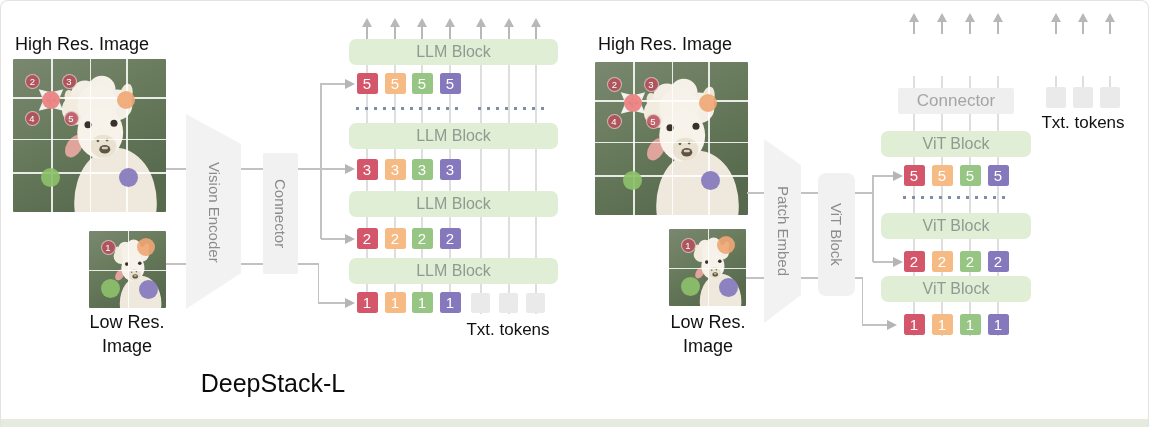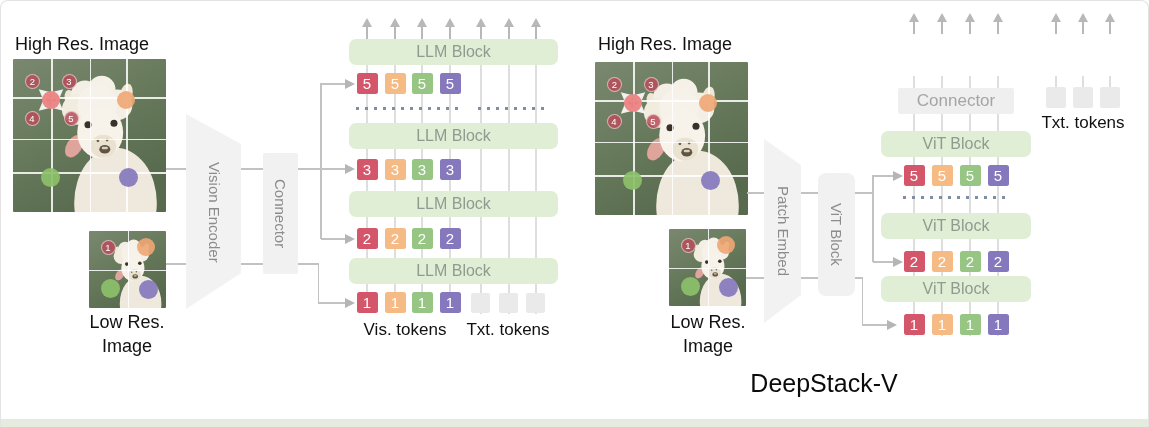--- a/index.html
+++ b/index.html
@@ -194,22 +194,22 @@
   <div class="tok ct-p" style="left:438.5px;top:227px;">2</div>
   <div class="gblock" style="left:348px;top:257px;width:209px;height:26px;">LLM Block</div>
   <div class="tok ct-r" style="left:355.5px;top:291px;">1</div>
   <div class="tok ct-o" style="left:383.5px;top:291px;">1</div>
   <div class="tok ct-g" style="left:410.5px;top:291px;">1</div>
   <div class="tok ct-p" style="left:438.5px;top:291px;">1</div>
   <div class="graytok" style="left:470px;top:292px;"></div>
   <div class="graytok" style="left:498px;top:292px;"></div>
   <div class="graytok" style="left:525px;top:292px;"></div>
 
-  <div class="toklbl" style="left:354px;top:319px;">Vis. tokens</div>
   <div class="toklbl" style="left:457px;top:319px;">Txt. tokens</div>
+  <div class="title" style="left:172px;top:368px;">DeepStack-L</div>
 
   <div class="lbl" style="left:597px;top:33px;">High Res. Image</div>
 
   <div class="photo" style="left:594px;top:61px;width:153px;height:153px;">
     <svg class="bgpic" viewBox="0 0 100 100" preserveAspectRatio="none">
         <use href="#alpaca"></use>
       </svg>
     <div class="gridl gv" style="left:25%;"></div>
     <div class="gridl gv" style="left:50%;"></div>
     <div class="gridl gv" style="left:74%;"></div>
@@ -311,16 +311,15 @@
   <div class="tok ct-r" style="left:902.5px;top:250px;">2</div>
   <div class="tok ct-o" style="left:930.5px;top:250px;">2</div>
   <div class="tok ct-g" style="left:958.5px;top:250px;">2</div>
   <div class="tok ct-p" style="left:986.5px;top:250px;">2</div>
   <div class="gblock" style="left:880px;top:275px;width:150px;height:26px;">ViT Block</div>
   <div class="tok ct-r" style="left:902.5px;top:313px;">1</div>
   <div class="tok ct-o" style="left:930.5px;top:313px;">1</div>
   <div class="tok ct-g" style="left:958.5px;top:313px;">1</div>
   <div class="tok ct-p" style="left:986.5px;top:313px;">1</div>
 
-  <div class="title" style="left:723px;top:368px;">DeepStack-V</div>
 
   <div class="strip"></div>
 </div>
 
 </body></html>

